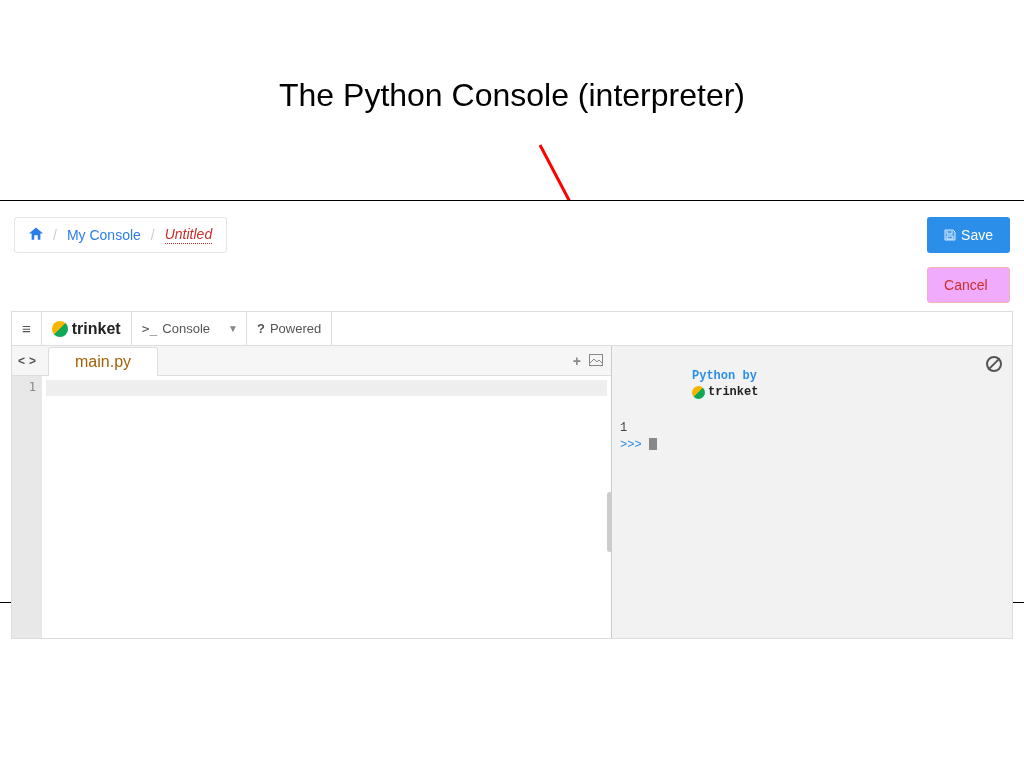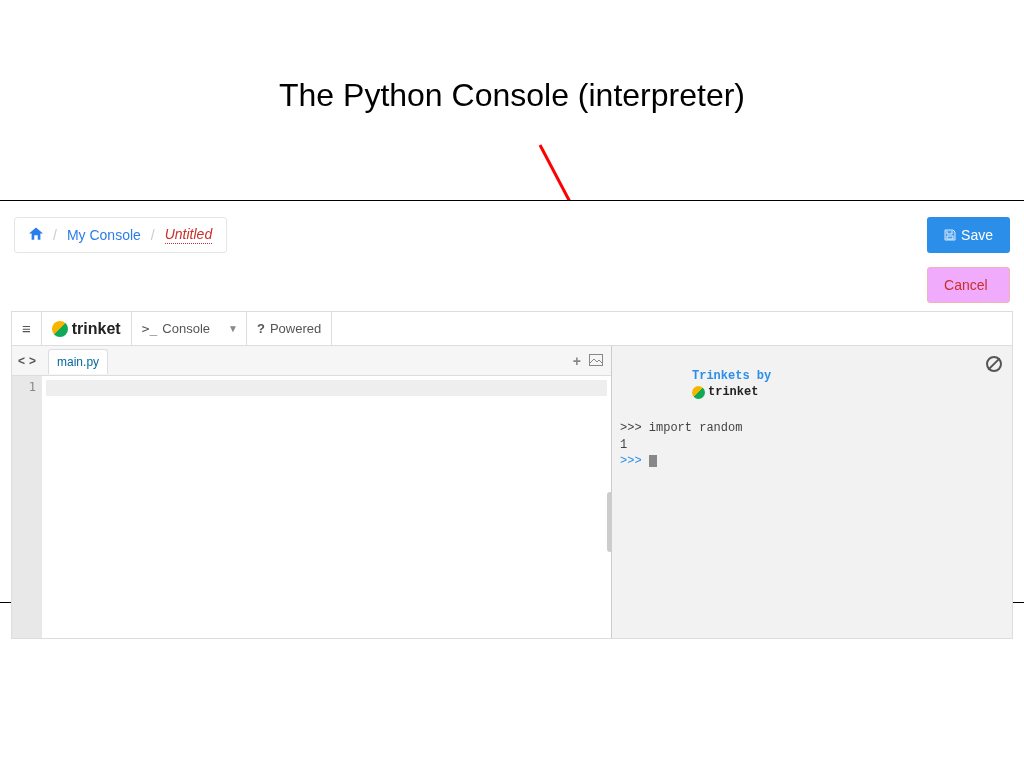--- a/index.html
+++ b/index.html
@@ -22,21 +22,21 @@
 .tb-border-r { border-right: 1px solid #ddd; }
 .logo-wrap { display: flex; align-items: center; gap: 4px; padding: 0 10px; }
 .logo-circle { width: 16px; height: 16px; border-radius: 50%; background: linear-gradient(135deg, #f7b500 50%, #0fa958 50%); }
 .logo-text { font-weight: bold; font-size: 16px; color: #222; }
 .tb-caret { font-size: 10px; color: #888; padding: 0 8px; }
 .ed-body { flex: 1; display: flex; min-height: 0; }
 .left-pane { flex: 1; display: flex; flex-direction: column; border-right: 1px solid #ccc; }
 .tab-row { display: flex; align-items: center; border-bottom: 1px solid #ddd; background: #f6f6f6; height: 30px; }
 .tab-nav { display: flex; gap: 4px; padding: 0 6px; font-size: 12px; color: #555; font-weight: bold; }
 .tab-nav span { cursor: pointer; }
-.tab-file { background: #fff; border: 1px solid #ddd; border-bottom: none; padding: 5px 8px; font-size: 12px; color: #0369a1; margin-left: 6px; position: relative; top: 1px; border-radius: 3px 3px 0 0; }
+.tab-file { background: #fff; border: 1px solid #ddd; border-bottom: none; padding: 5px 26px; font-size: 16px; color: #a16207; margin-left: 6px; position: relative; top: 1px; border-radius: 3px 3px 0 0; }
 .tab-spacer { flex: 1; }
 .tab-util { display: flex; gap: 8px; padding-right: 8px; color: #888; font-size: 14px; }
 .code-surface { flex: 1; display: flex; background: #fff; }
 .gutter { width: 30px; background: #e8e8e8; text-align: right; padding: 4px 6px 0 0; font-family: monospace; font-size: 12px; color: #888; }
 .code-lines { flex: 1; padding: 4px 4px; font-family: monospace; font-size: 12px; }
 .cursor-line { background: #eee; height: 16px; width: 100%; }
 .right-pane { width: 400px; background: #f2f2f2; padding: 6px 8px; font-family: "Courier New", monospace; font-size: 12px; color: #444; position: relative; }
 .right-pane .pw { color: #2b8fe9; font-weight: bold; }
 .right-pane .logo-inline { display: inline-flex; align-items: center; gap: 3px; }
 .right-pane .logo-inline .logo-circle { width: 13px; height: 13px; }
@@ -137,25 +137,24 @@
           <div class="code-lines">
             <div class="cursor-line"></div>
           </div>
         </div>
         <div class="scrollhint"></div>
       </div>
 
       <div class="right-pane">
         <div class="stop"></div>
         <div class="console-line">
-          <span class="pw">Trinkets by</span>
+          <span class="pw">Python by</span>
           <span class="logo-inline">
             <span class="logo-circle"></span>
             <b style="color:#222;">trinket</b>
           </span>
         </div>
-        <div class="console-line">&gt;&gt;&gt; import random</div>
         <div class="console-line">1</div>
         <div class="console-line"><span class="prompt">&gt;&gt;&gt; </span><span class="cursor-block"></span></div>
       </div>
     </div>
   </div>
 </div>
 
 </body></html>

